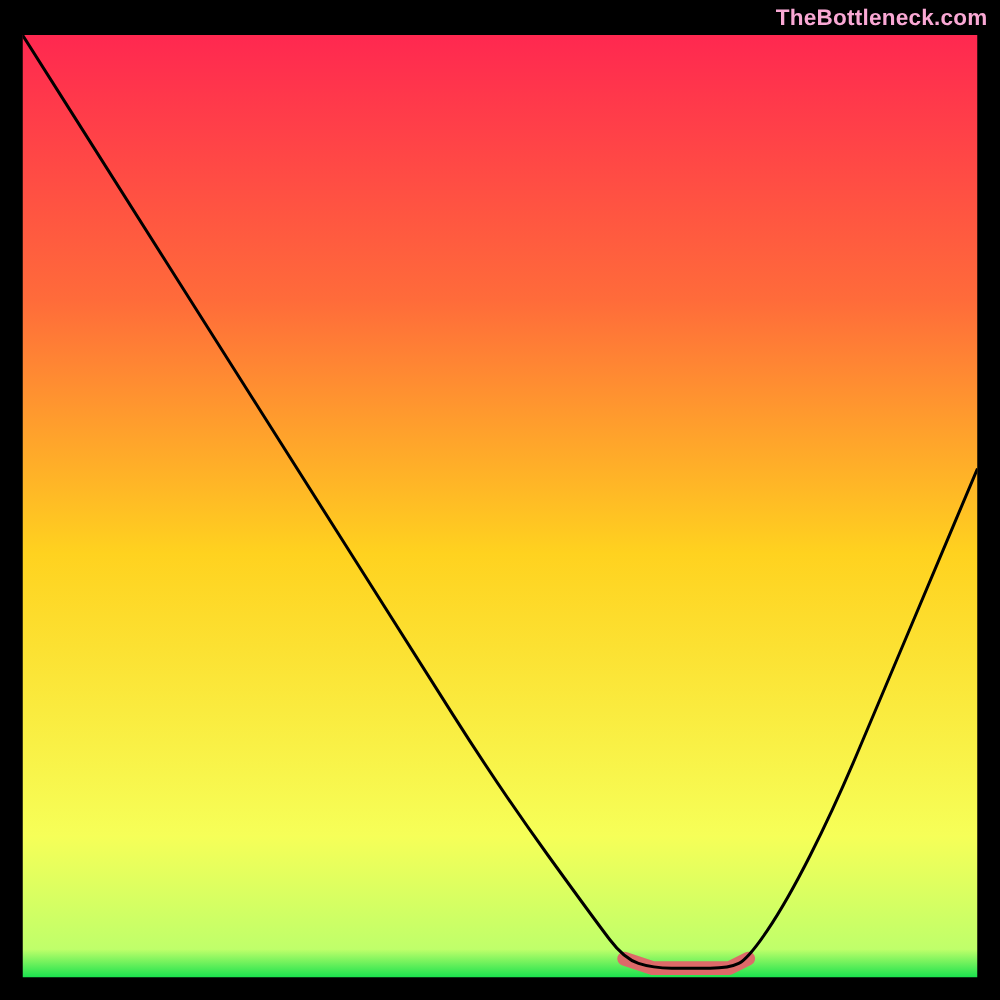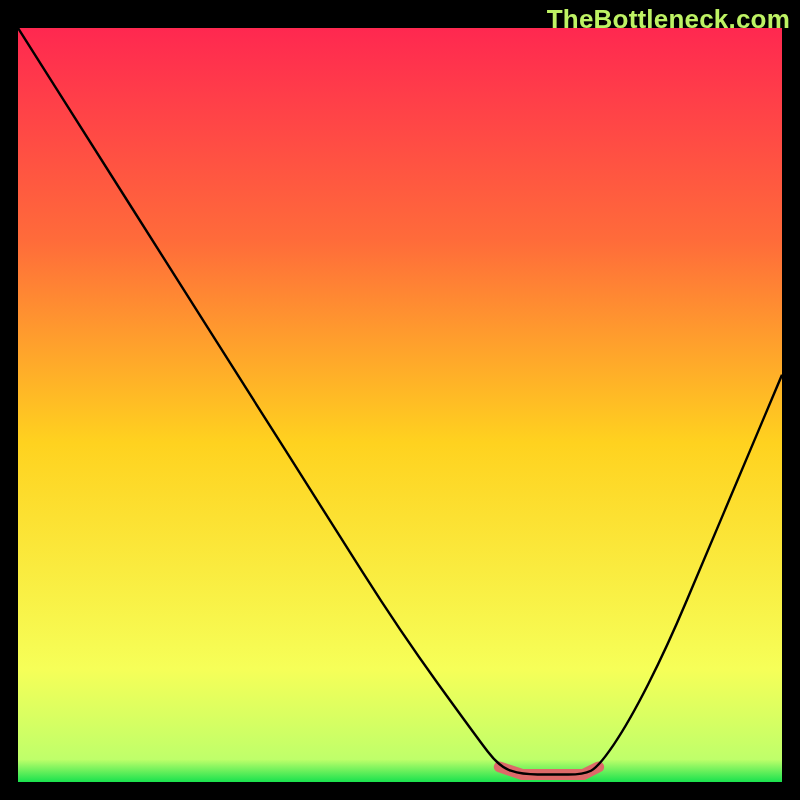--- a/index.html
+++ b/index.html
@@ -14,22 +14,22 @@
   .frame {
     position: relative;
     width: 800px;
     height: 800px;
     background: #000;
   }
   .watermark {
     position: absolute;
     top: 4px;
     right: 10px;
-    color: #bef264;
-    font-size: 26px;
+    color: #f9a8d4;
+    font-size: 18px;
     font-weight: 600;
     letter-spacing: 0.2px;
     z-index: 20;
   }
   .plot {
     position: absolute;
     left: 18px;
     top: 28px;
     width: 764px;
     height: 754px;

